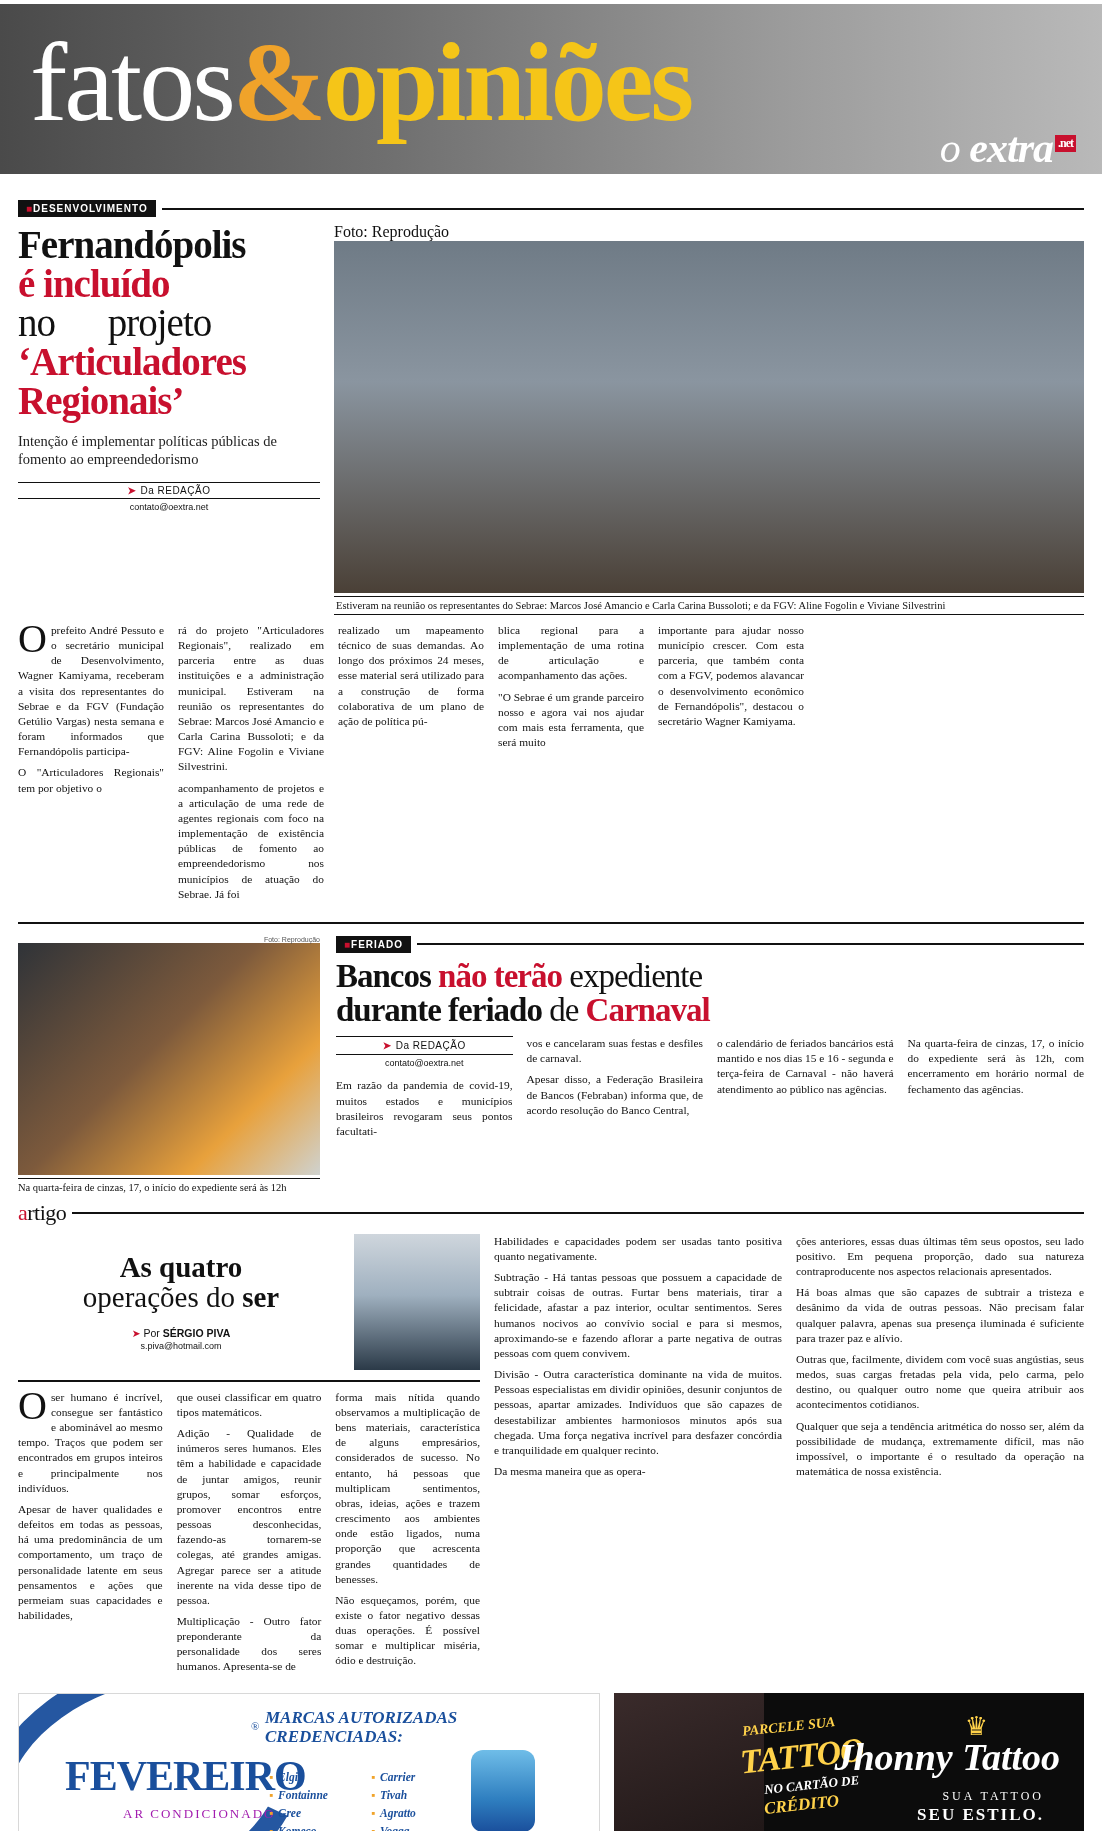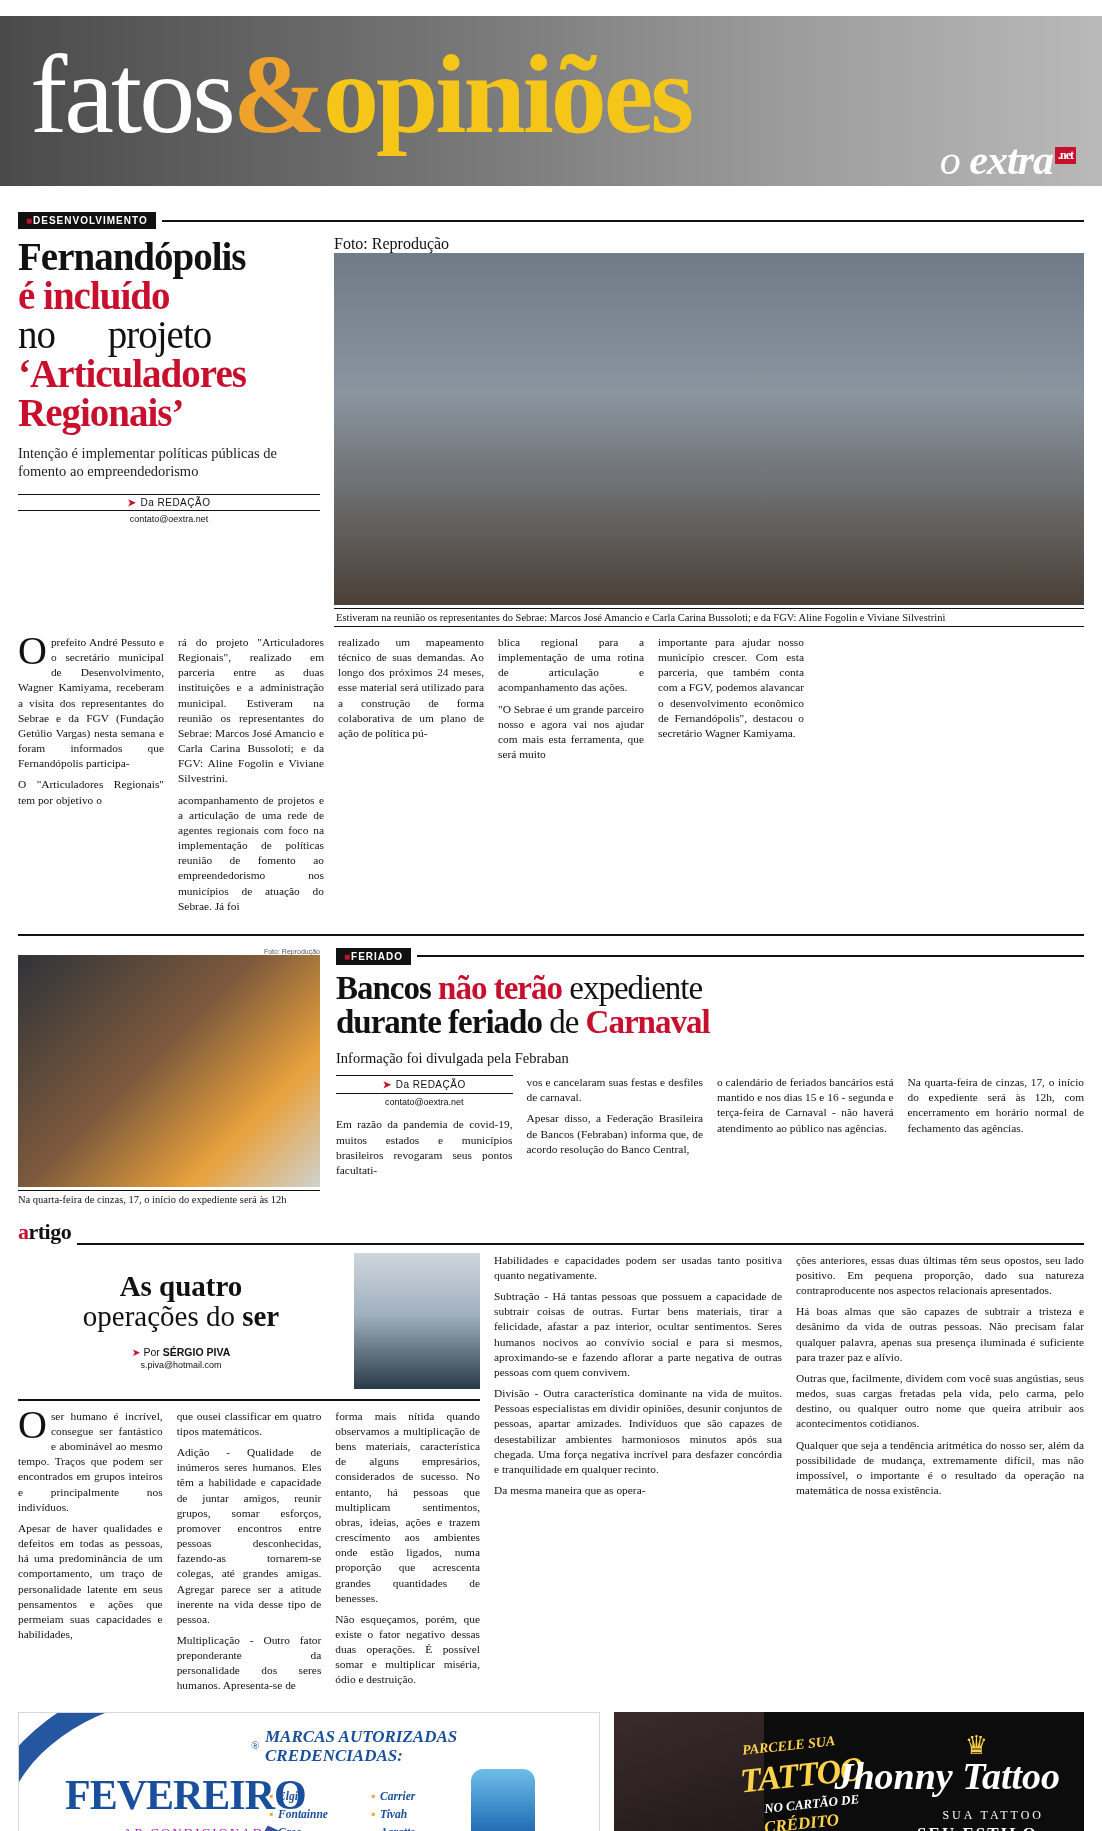--- a/index.html
+++ b/index.html
@@ -4,21 +4,21 @@
 <style>
   * { box-sizing: border-box; }
   html, body { margin:0; padding:0; }
   body {
     width:1102px; height:1831px;
     background:#ffffff;
     font-family:"Liberation Serif", serif;
     color:#111;
     overflow:hidden;
   }
-  .page { position:relative; width:1102px; height:1831px; padding:16px 18px; }
+  .page { position:relative; width:1102px; height:1831px; padding:4px 18px; }
 
   
   .masthead {
     position:relative;
     height:196px;
     background:linear-gradient(90deg,#4a4a4a 0%, #6f6f6f 35%, #9a9a9a 70%, #b9b9b9 100%);
     margin:0 -18px;
     overflow:hidden;
   }
   .masthead:after{
@@ -110,21 +110,21 @@
   .head2 { font-size:33px; line-height:1.05; letter-spacing:-1px; margin:4px 0 0; }
   .head2 b{font-weight:700;}
   .head2 .red{ color:#c8102e; font-weight:700;}
   .head2 .reg{ font-weight:400;}
   .sub2 { font-size:14.5px; margin-top:10px; }
   .cols4 { display:flex; gap:14px; margin-top:8px; }
   .cols4 .c { flex:1; font-size:11.4px; line-height:1.33; text-align:justify; hyphens:auto; }
   .cols4 .c p{margin:0 0 6px;}
 
   
-  .artigo-bar { display:flex; align-items:flex-end; gap:6px; margin-top:14px;font-weight:bold; }
+  .artigo-bar { display:flex; align-items:center; gap:6px; margin-top:7px; }
   .artigo-bar .word { font-size:22px; letter-spacing:-.5px; }
   .artigo-bar .word .a{ color:#c8102e; }
   .artigo-bar .rule{ flex:1; height:2px; background:#111; }
 
   .artigo { display:flex; gap:14px; margin-top:8px; }
   .art-left { width:462px; }
   .art-head-wrap { display:flex; gap:10px; }
   .art-headbox { flex:1; padding-top:18px; }
   .art-head { text-align:center; font-size:29px; line-height:1.05; }
   .art-head .l1{font-weight:700;}
@@ -224,21 +224,21 @@
     </div>
   </div>
 
   <div class="lead-body">
     <div class="c">
       <p class="dropcap">O prefeito André Pessuto e o secretário municipal de Desenvolvimento, Wagner Kamiyama, receberam a visita dos representantes do Sebrae e da FGV (Fundação Getúlio Vargas) nesta semana e foram informados que Fernandópolis participa-</p>
       <p>O "Articuladores Regionais" tem por objetivo o</p>
     </div>
     <div class="c">
       <p>rá do projeto "Articuladores Regionais", realizado em parceria entre as duas instituições e a administração municipal. Estiveram na reunião os representantes do Sebrae: Marcos José Amancio e Carla Carina Bussoloti; e da FGV: Aline Fogolin e Viviane Silvestrini.</p>
-      <p>acompanhamento de projetos e a articulação de uma rede de agentes regionais com foco na implementação de políticas reunião de fomento ao empreendedorismo nos municípios de atuação do Sebrae. Já foi</p>
+      <p>acompanhamento de projetos e a articulação de uma rede de agentes regionais com foco na implementação de existência públicas de fomento ao empreendedorismo nos municípios de atuação do Sebrae. Já foi</p>
     </div>
     <div class="c">
       <p>realizado um mapeamento técnico de suas demandas. Ao longo dos próximos 24 meses, esse material será utilizado para a construção de forma colaborativa de um plano de ação de política pú-</p>
     </div>
     <div class="c">
       <p>blica regional para a implementação de uma rotina de articulação e acompanhamento das ações.</p>
       <p>"O Sebrae é um grande parceiro nosso e agora vai nos ajudar com mais esta ferramenta, que será muito</p>
     </div>
     <div class="c">
       <p>importante para ajudar nosso município crescer. Com esta parceria, que também conta com a FGV, podemos alavancar o desenvolvimento econômico de Fernandópolis", destacou o secretário Wagner Kamiyama.</p>
@@ -255,21 +255,20 @@
     </div>
     <div class="txt">
       <div class="seclabel">
         <span class="tag"><span class="dot">■</span><span>FERIADO</span></span>
         <span class="rule"></span>
       </div>
       <div class="head2">
         <div><b>Bancos </b><span class="red">não terão </span><span class="reg">expediente</span></div>
         <div><b>durante feriado </b><span class="reg">de </span><span class="red">Carnaval</span></div>
       </div>
-      <div class="sub2">Informação foi divulgada pela Febraban</div>
       <div class="cols4">
         <div class="c">
           <div class="byline" style="margin-top:0;">
             <div class="bl"><span class="arrow">➤</span><span>Da REDAÇÃO</span></div>
             <div class="mail">contato@oextra.net</div>
           </div>
           <p style="margin-top:8px;">Em razão da pandemia de covid-19, muitos estados e municípios brasileiros revogaram seus pontos facultati-</p>
         </div>
         <div class="c">
           <p>vos e cancelaram suas festas e desfiles de carnaval.</p>

